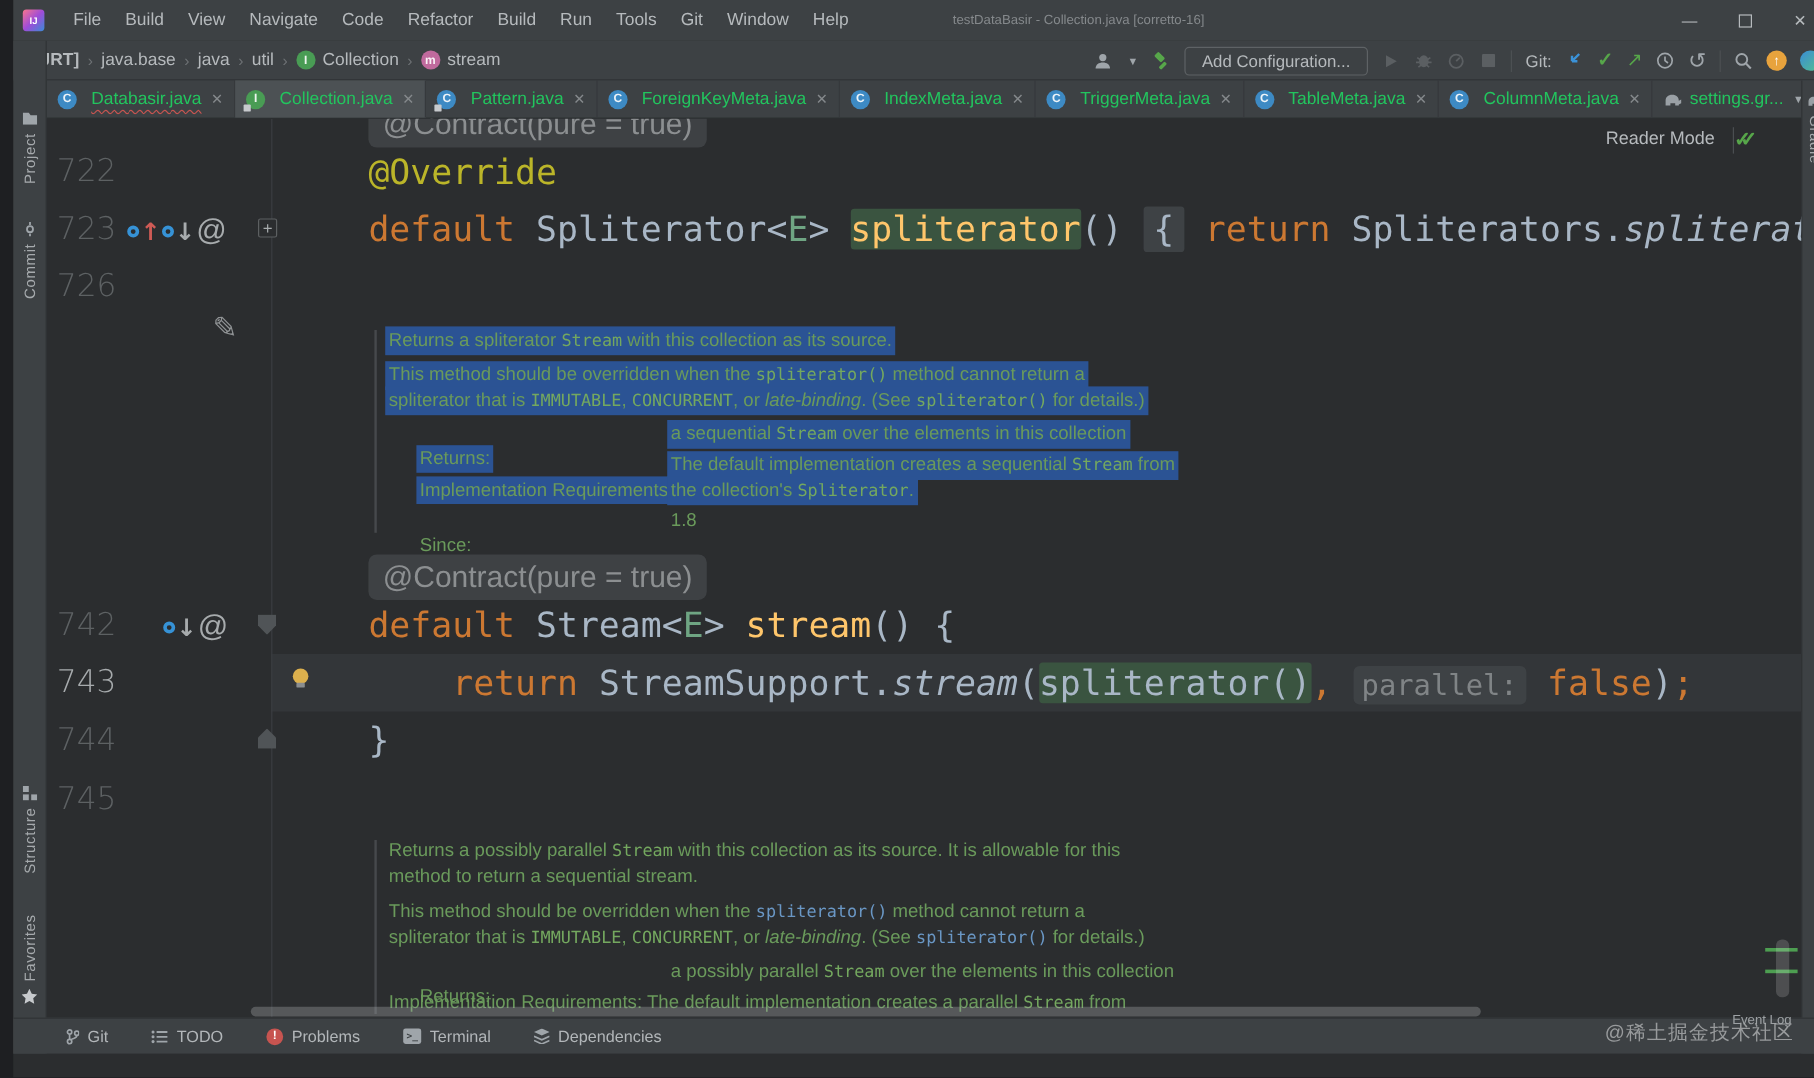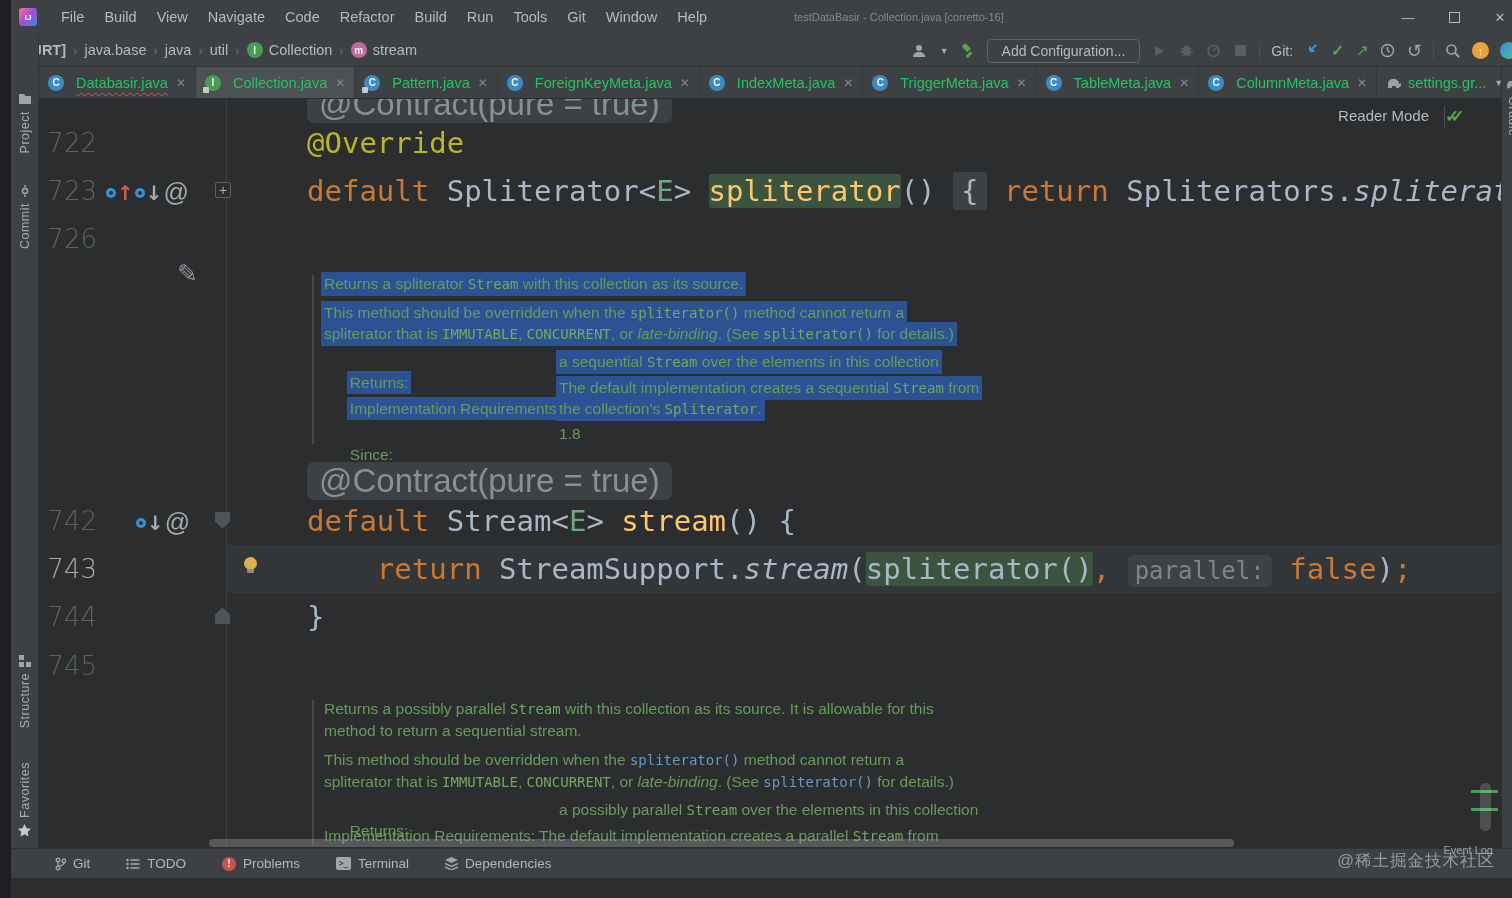--- a/index.html
+++ b/index.html
@@ -71,21 +71,21 @@
   .ln.cur { color:#a7abad; }
   .tk.kw { color:#cc7832; }
   .tk.an { color:#bbb529; }
   .tk.de { color:#ffc66b; }
   .tk.tp { color:#6fa583; }
   .tk.it { font-style:italic; }
   .tk.hl { background:#3a5440; border-radius:3px; }
   .tk.fb { background:#3e4245; border-radius:3px; padding:2px 8px; color:#a9b7c6; }
   .tk.hint { background:#3e4245; border-radius:5px; padding:2px 7px; color:#808486; font-size:24px; }
   .contract-hint { position:absolute; left:268px; height:38px; line-height:38px; background:#3e4144;
-                   border-radius:7px; padding:0 12px; font-size:33px; color:#8c8f91; white-space:pre; }
+                   border-radius:7px; padding:0 12px; font-size:25px; color:#8c8f91; white-space:pre; }
   .reader-mode { position:absolute; top:8px; right:72px; font-size:15px; color:#b6babd; }
   .rm-sep { position:absolute; top:7px; right:56px; width:1px; height:22px; background:#4a4e51; }
   .dblcheck { position:absolute; top:7px; right:26px; color:#57a64a; font-size:17px; font-weight:bold; letter-spacing:-9px; width:30px; }
 
   
   .g-ic { position:absolute; display:flex; align-items:center; }
   .oring { width:10px; height:10px; border:3.5px solid #3692d6; border-radius:50%; display:inline-block; }
   .arr { font-size:20px; font-weight:bold; line-height:20px; font-family:"DejaVu Sans", sans-serif; }
   .arr.up { color:#cf5b56; }
   .arr.dn { color:#a7abad; }

